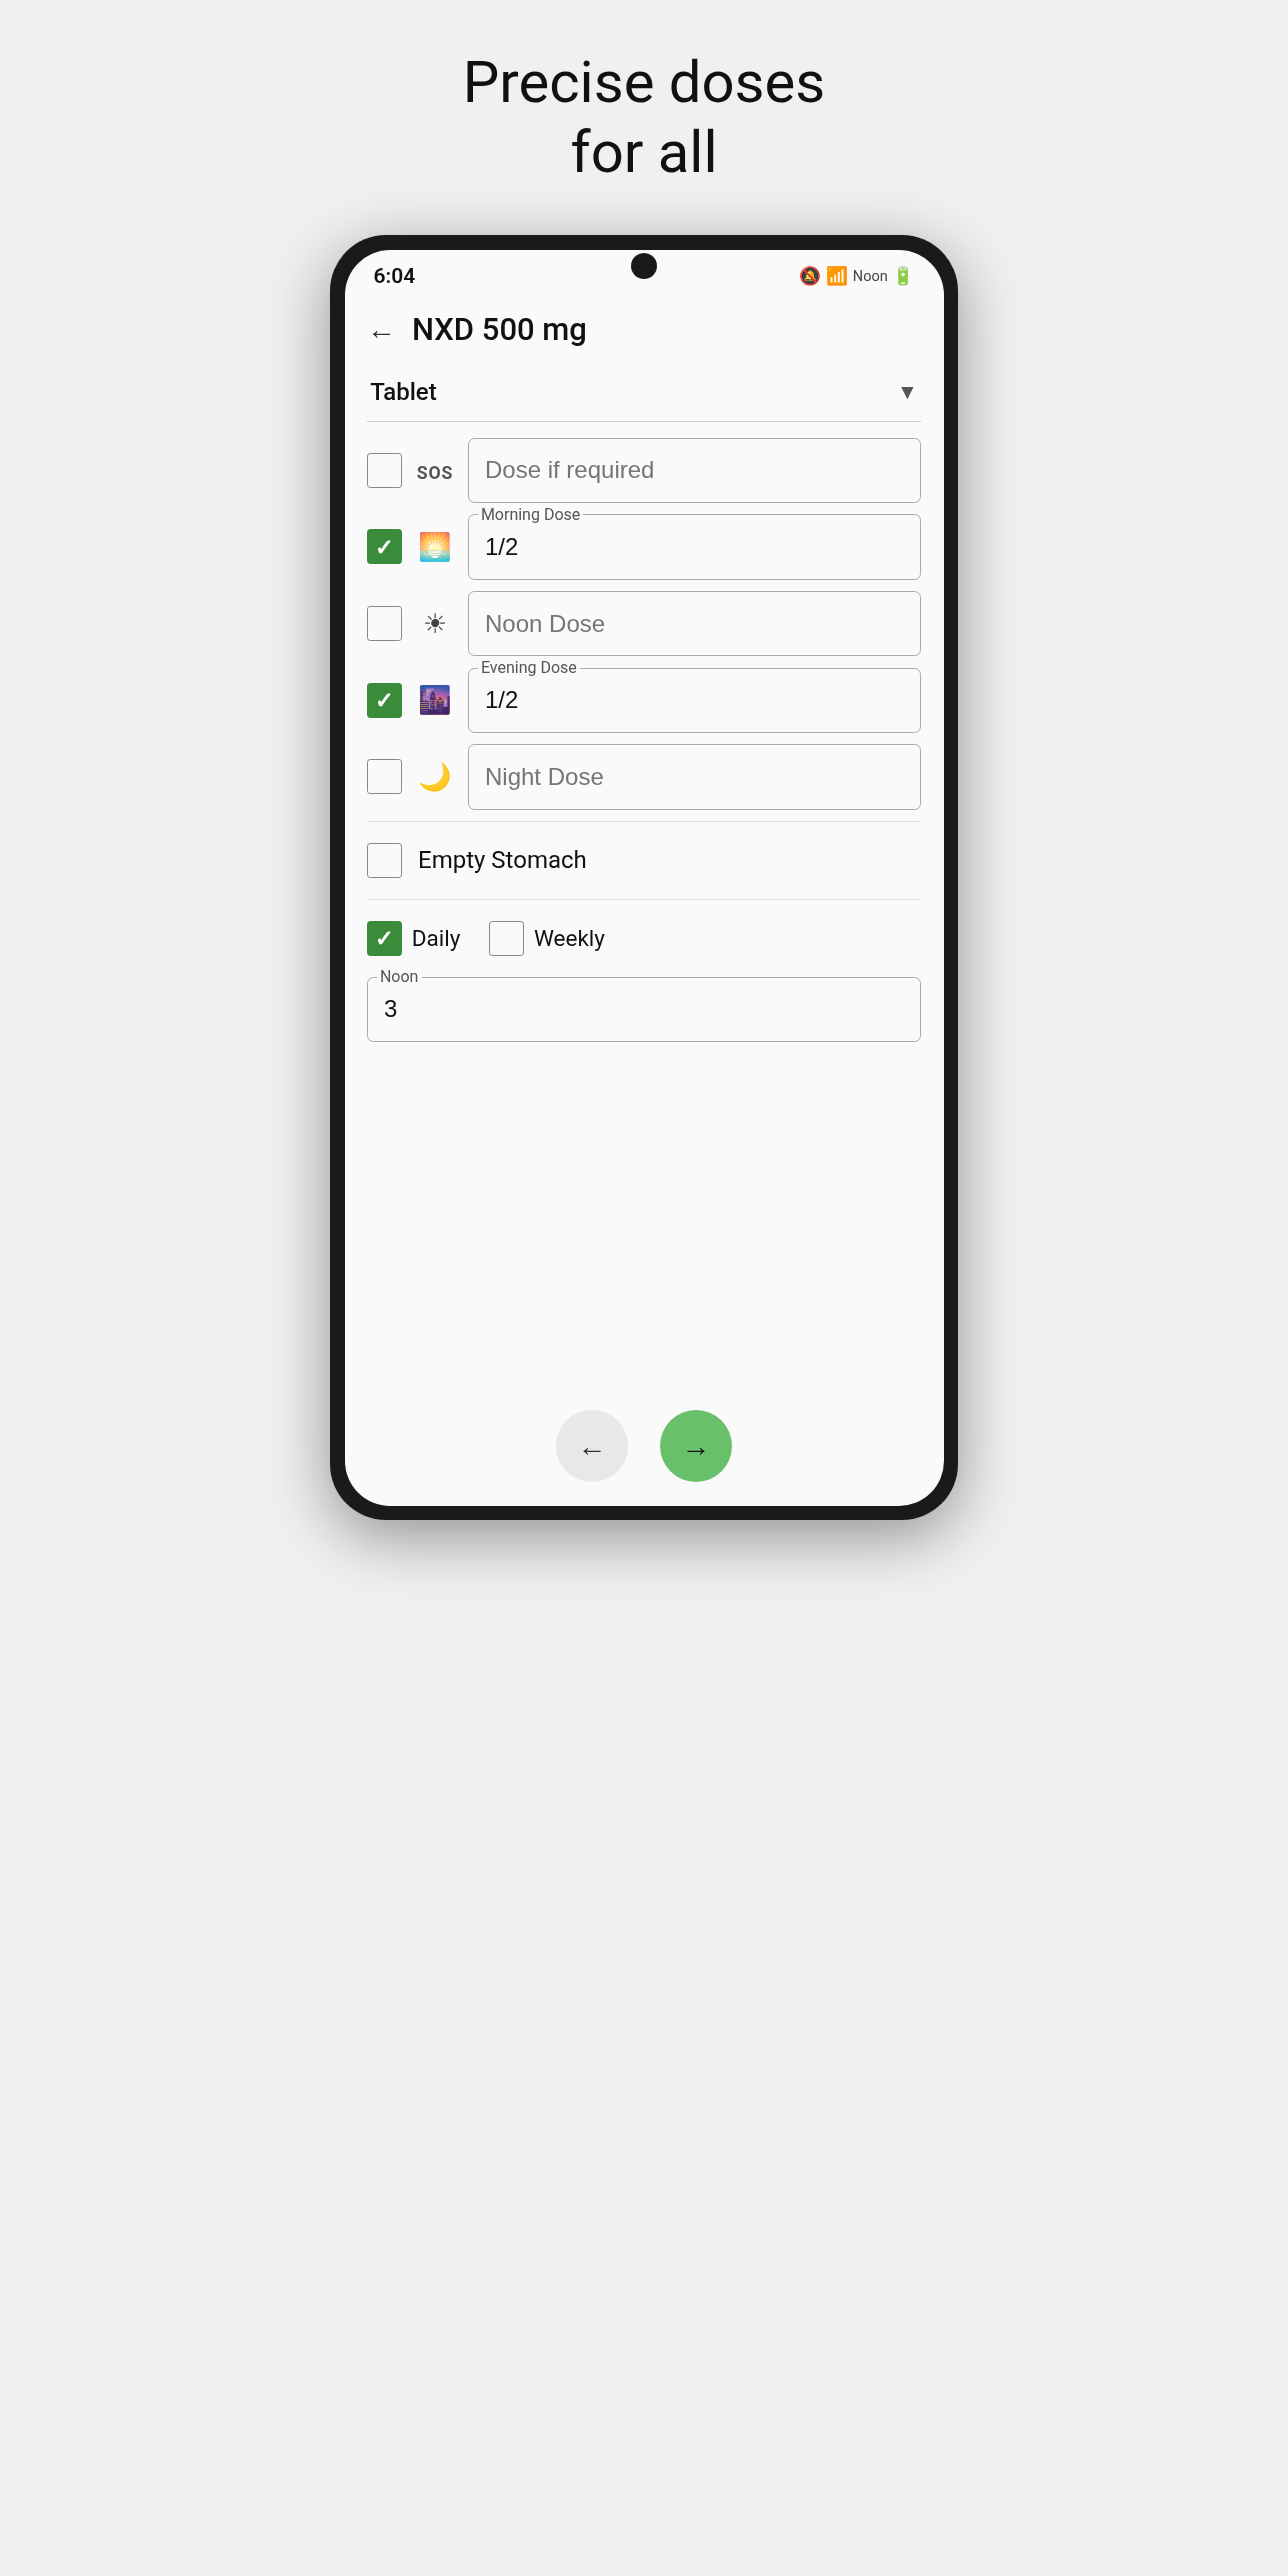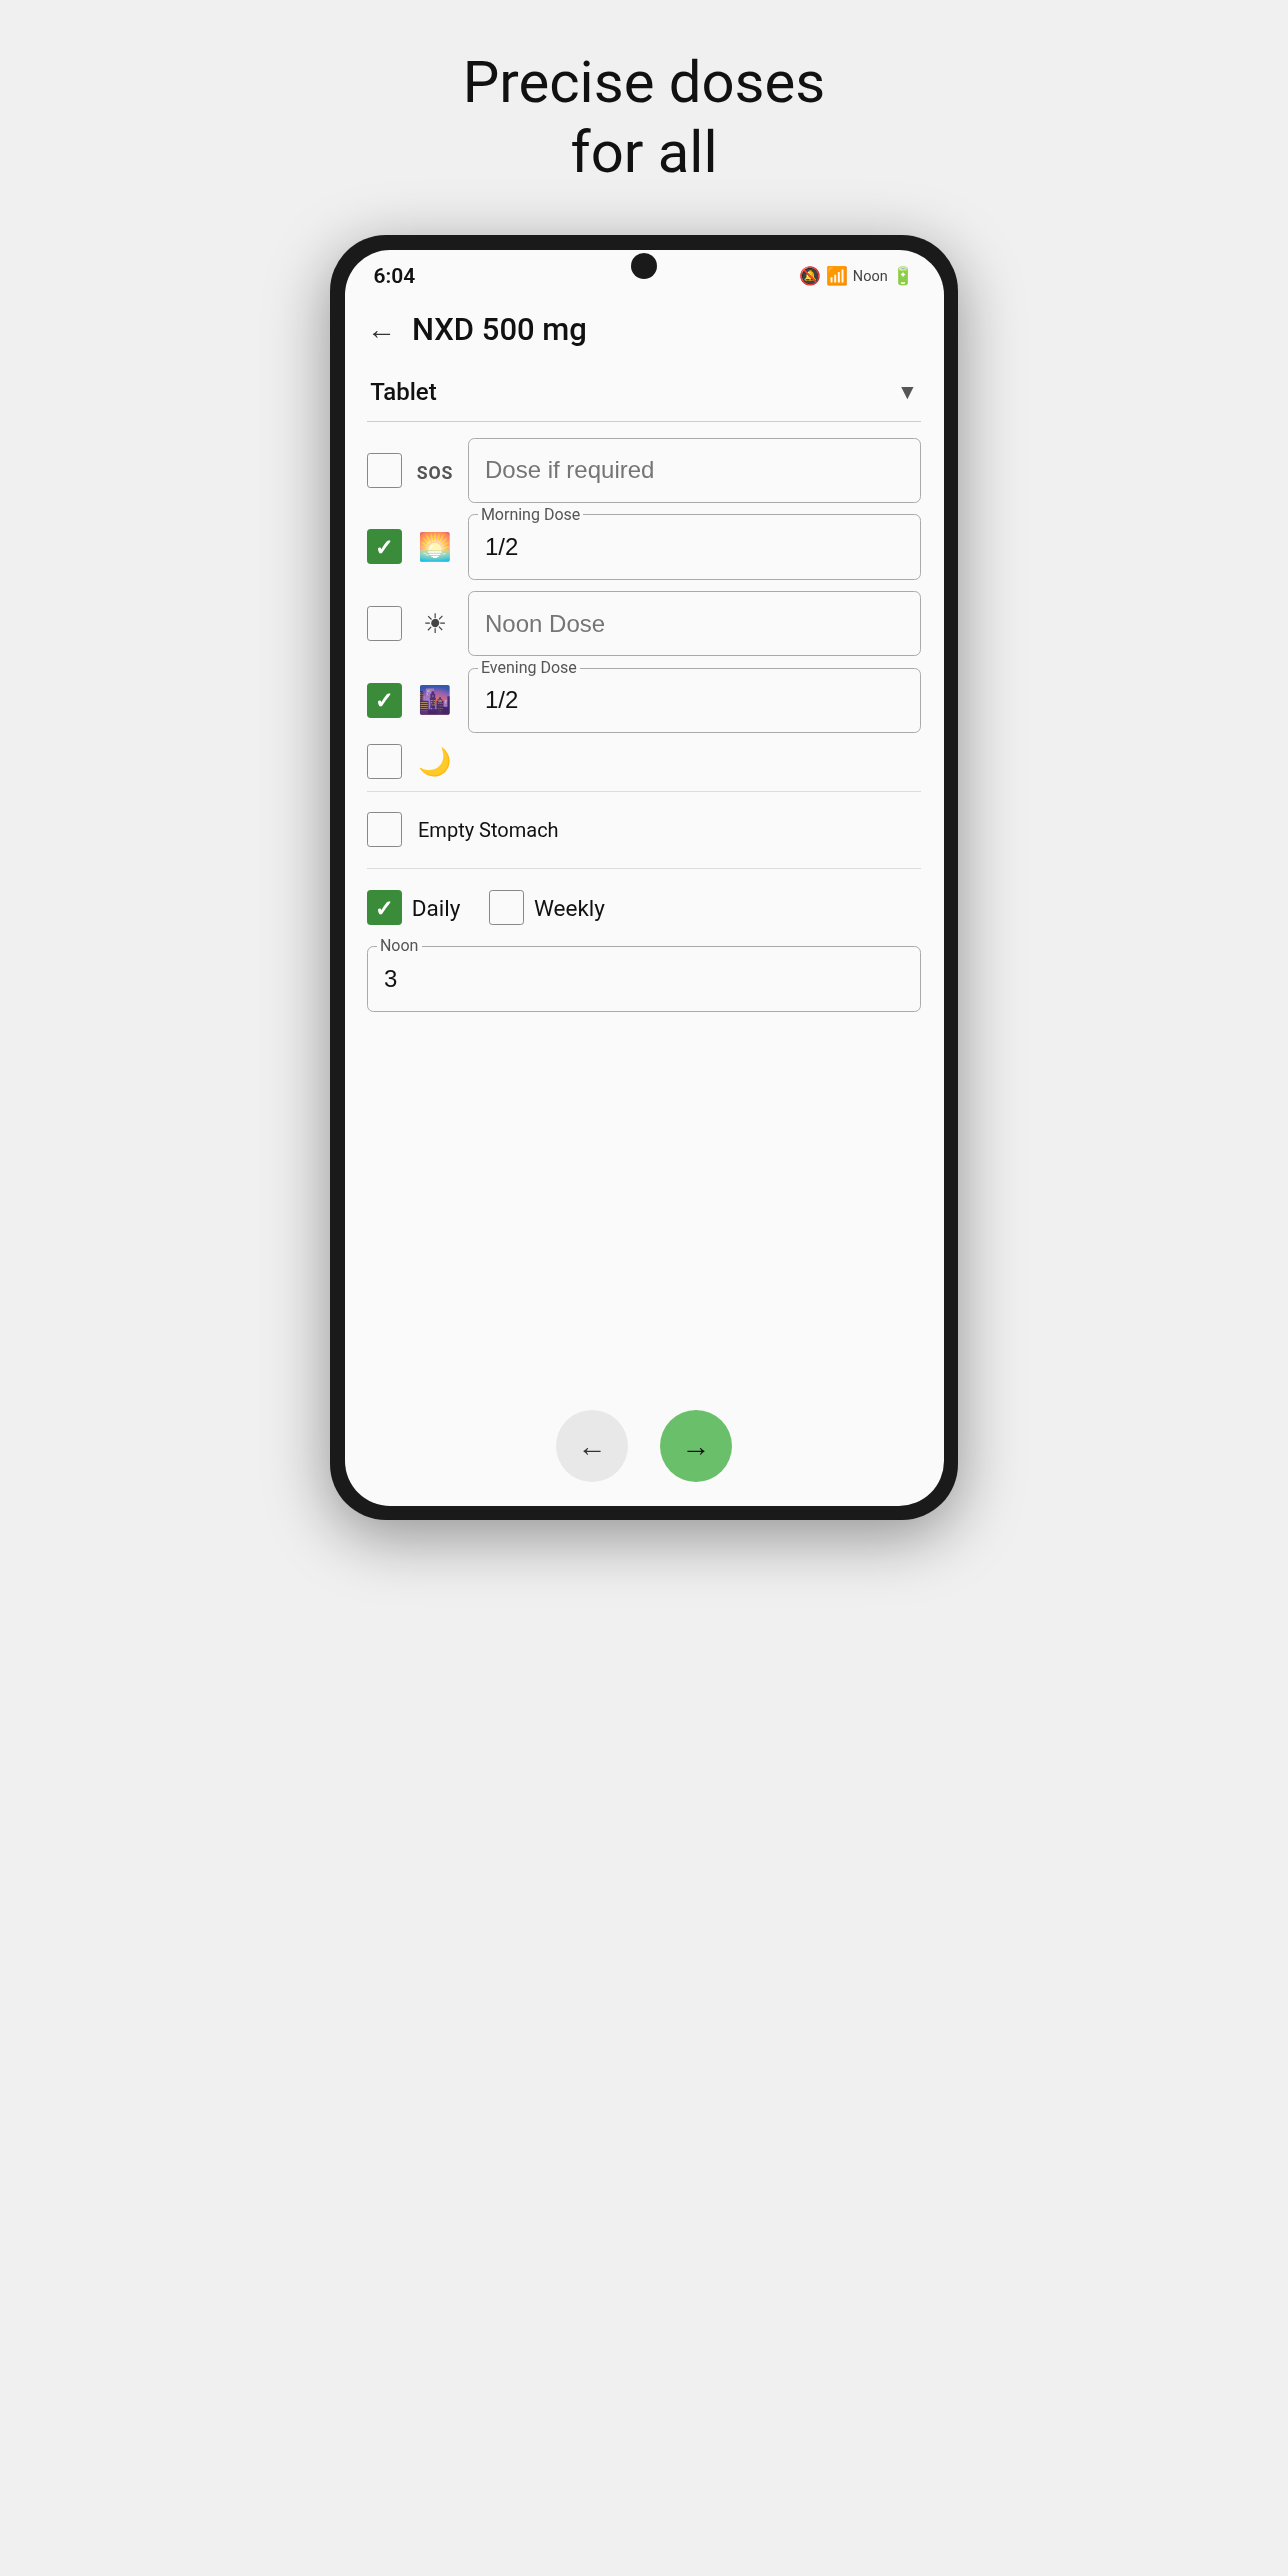--- a/index.html
+++ b/index.html
@@ -189,21 +189,21 @@
     }
 
     
     .option-row {
       display: flex;
       align-items: center;
       gap: 16px;
       padding: 13px 0;
     }
     .option-label {
-      font-size: 20px;
+      font-size: 24px;
       color: #111;
     }
 
     
     .schedule-row {
       display: flex;
       align-items: center;
       gap: 13px;
       padding: 13px 0;
     }
@@ -349,20 +349,23 @@
         <div class="time-icon">🌆</div>
         <div class="input-wrapper">
           <span class="input-label">Evening Dose</span>
           <input class="dose-input" value="1/2" style="">
         </div>
       </div>
 
       <div class="dose-row">
         <div class="checkbox"></div>
         <div class="time-icon">🌙</div>
+        <div class="input-wrapper">
+          <input class="dose-input" value="" style="color: rgb(170, 170, 170);" placeholder="Night Dose">
+        </div>
       </div>
 
       <div class="separator"></div>
 
       <div class="option-row">
         <div class="checkbox"></div>
         <span class="option-label">Empty Stomach</span>
       </div>
 
       <div class="separator"></div>

